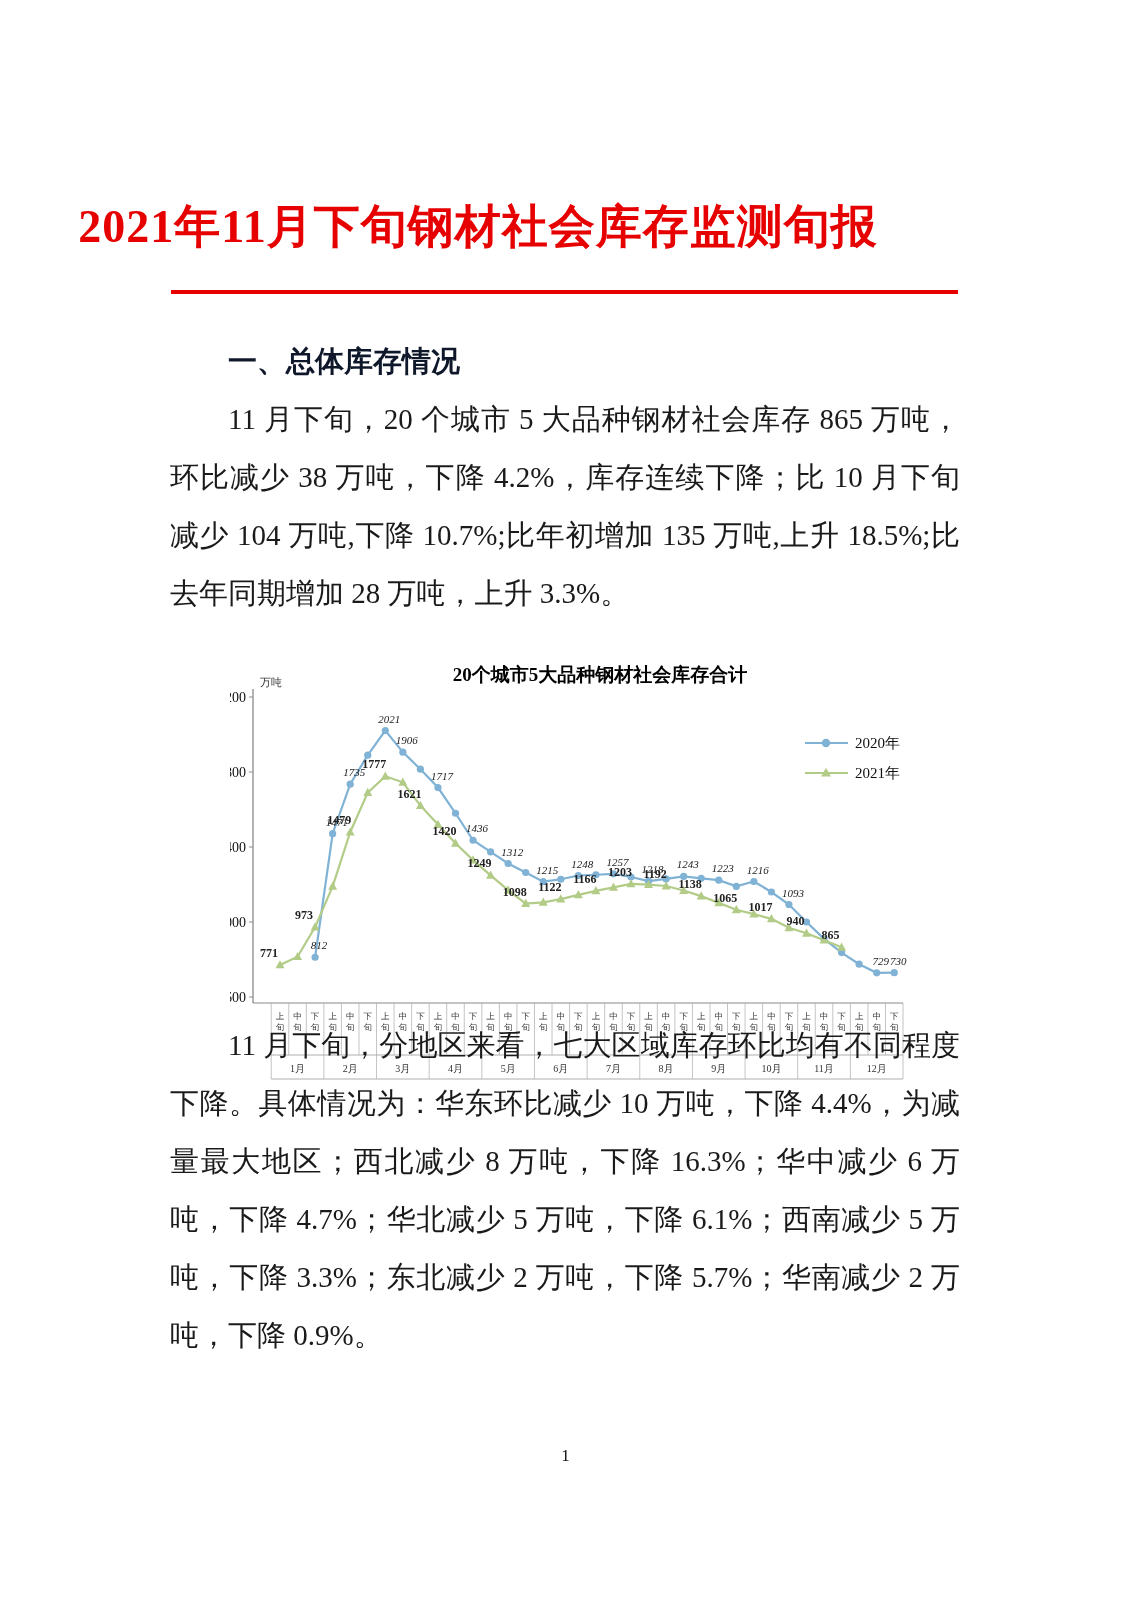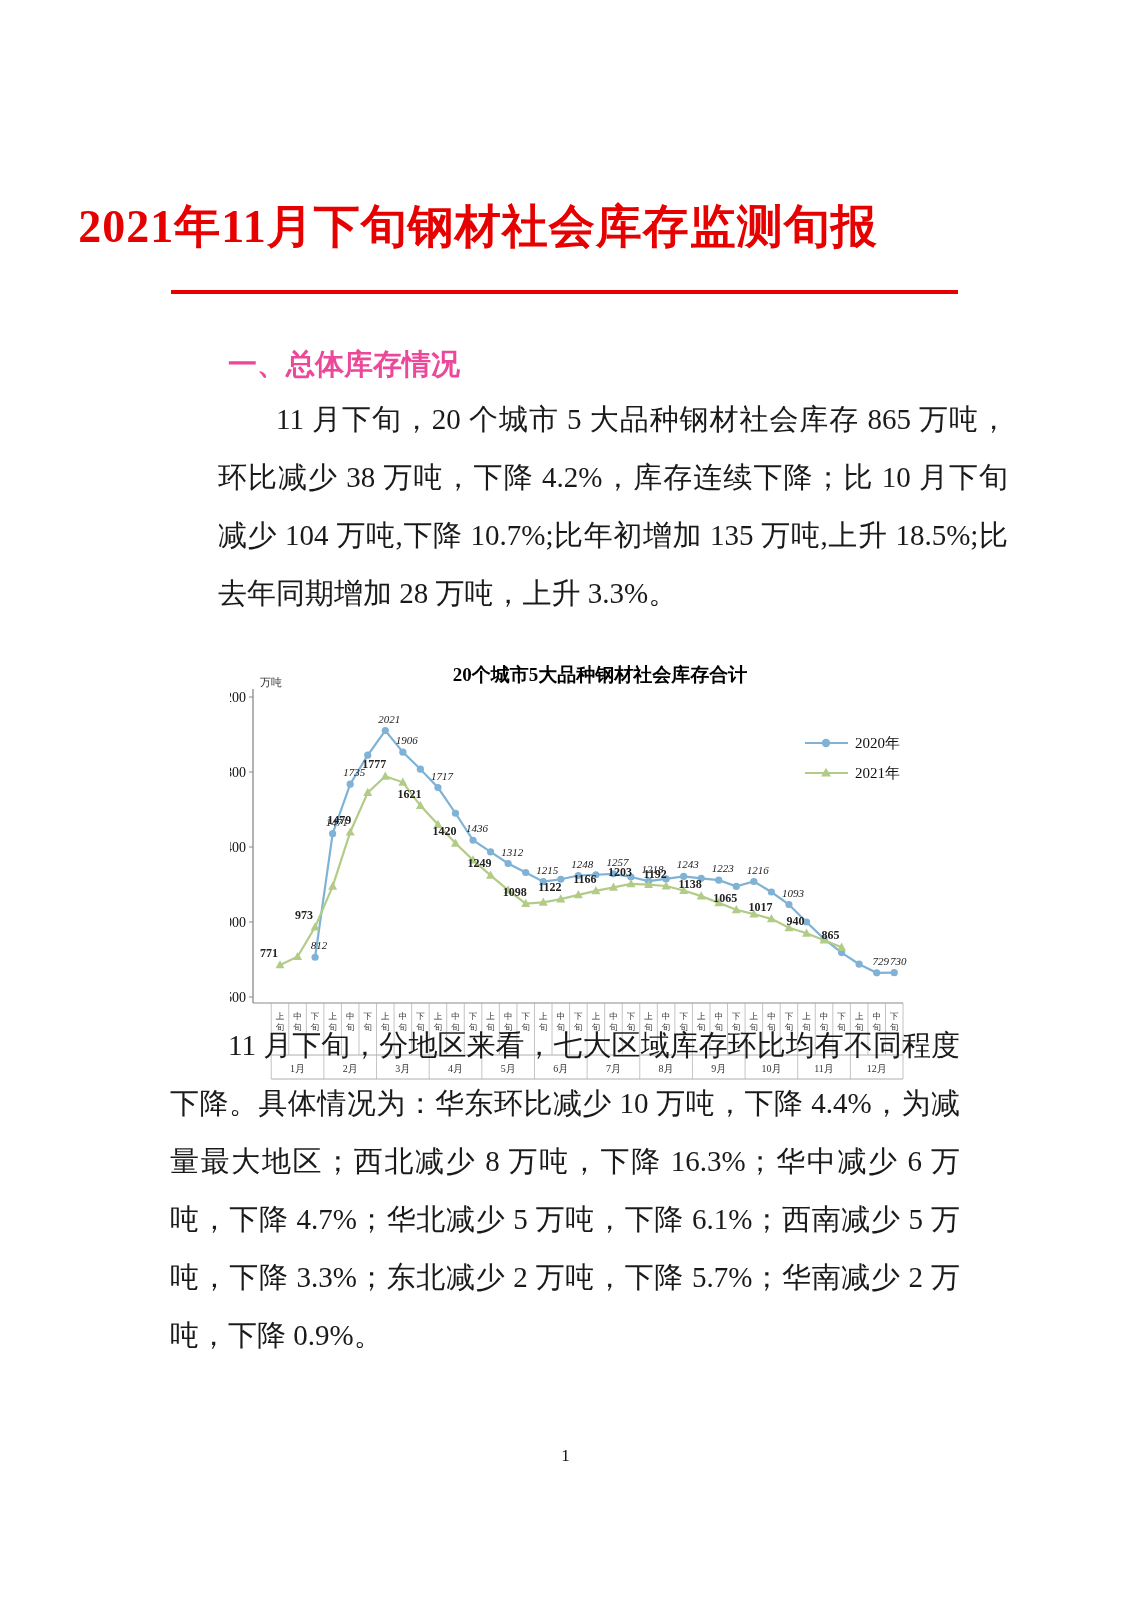--- a/index.html
+++ b/index.html
@@ -9,29 +9,29 @@
     overflow:hidden;
   }
   .abs{position:absolute;}
   .report-title{
     left:0;top:196px;width:956px;text-align:center;
     font-size:46px;font-weight:bold;letter-spacing:1px;
   }
   .title-rule{left:171px;top:290px;width:787px;height:3.5px;}
   .section-heading{
     left:228px;top:344px;width:700px;
-    font-family:Liberation Sans, sans-serif;
-    font-size:29px;font-weight:bold;line-height:40px;color:#ec4899;
+    font-family:Liberation Mono, monospace;
+    font-size:29px;font-weight:bold;line-height:40px;color:#0f172a;
   }
   .body-para{
     left:170px;width:790px;
     font-size:29px;line-height:58px;text-align:justify;
     text-indent:58px;word-break:break-all;
   }
-  #para1{top:390px;margin-left:48px;}
+  #para1{top:390px;}
   #para2{top:1016px;}
   .chart-wrap{left:230px;top:655px;width:745px;height:435px;}
   .chart-wrap svg{display:block;font-family:"Liberation Serif","DejaVu Serif",serif;}
   .page-number{
     left:0;top:1446px;width:1131px;text-align:center;
     font-size:17px;color:#111;
   }
 </style>
 </head>
 <body>

